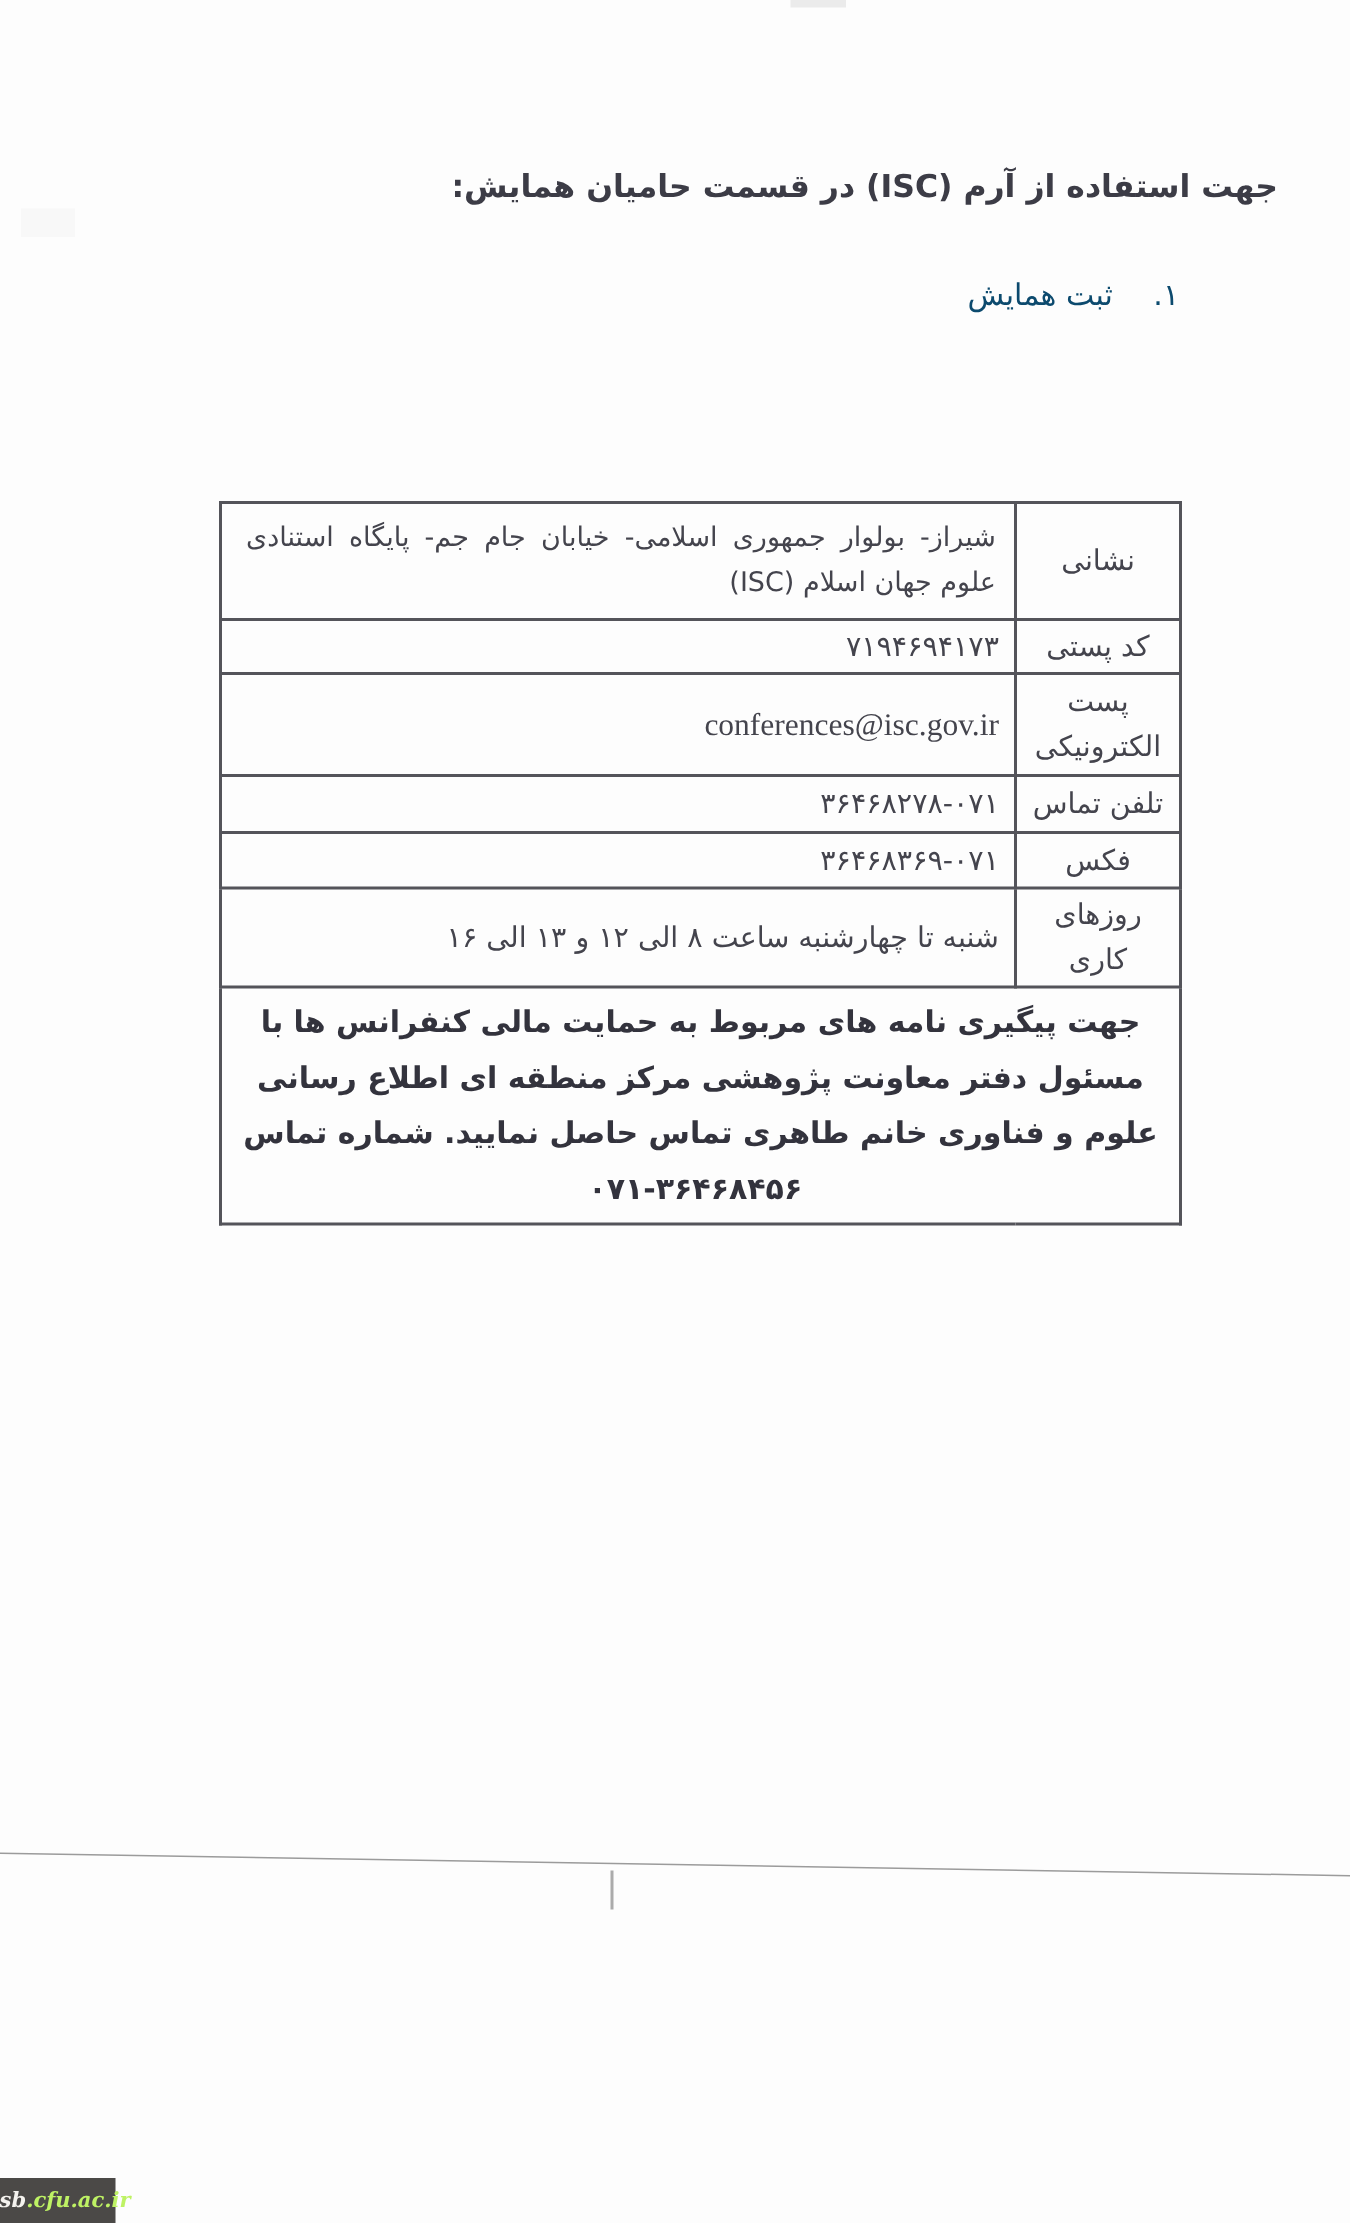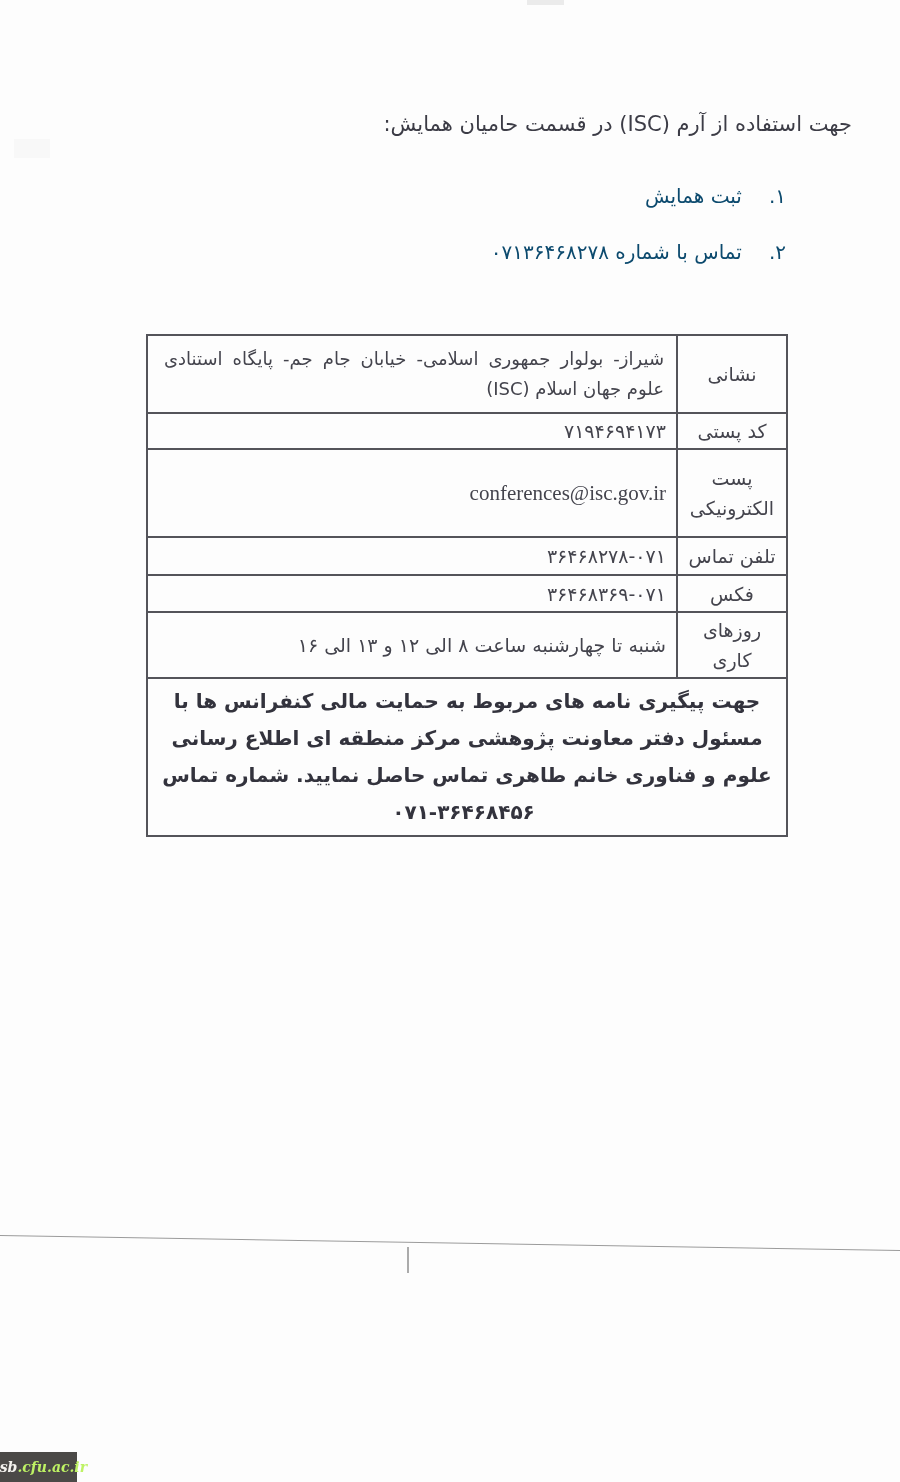--- a/index.html
+++ b/index.html
@@ -28,21 +28,21 @@
   }
   .fold-tick {
     position: absolute; left: 407px; top: 1247px; width: 2px; height: 26px;
     background: #ababab;
   }
 
   
   .heading {
     position: absolute; top: 112px; right: 48px;
     direction: rtl; unicode-bidi: plaintext;
-    font-size: 21px; font-weight: normal; color: #3c3c46;
+    font-size: 21px; font-weight: bold; color: #3c3c46;
     white-space: nowrap;
   }
   .item {
     position: absolute; right: 114px;
     direction: rtl;
     font-size: 20px; color: #0c4a6e;
     white-space: nowrap;
   }
   .item-1 { top: 184px; }
   .item-2 { top: 240px; }
@@ -81,21 +81,21 @@
     line-height: 30px;
     padding: 5px 12px 5px 16px;
   }
   td.email-cell {
     font-family: "Liberation Serif", serif;
     font-size: 21px;
   }
   .digits { letter-spacing: 1px; margin-top: 45px; }
   tr.r-address { height: 78px; }
   tr.r-postal { height: 36px; }
-  tr.r-email { height: 88px; }
+  tr.r-email { height: 68px; }
   tr.r-phone { height: 38px; }
   tr.r-fax { height: 37px; }
   tr.r-days { height: 36px; }
   tr.r-note { height: 114px; }
   td.footer-cell {
     text-align: center;
     font-weight: bold;
     font-size: 20px;
     line-height: 37px;
     color: #33333d;
@@ -121,23 +121,20 @@
 
 <div class="page">
 
   <div class="artifact-top"></div>
   <div class="artifact-smudge"></div>
 
   <div class="heading">جهت استفاده از آرم (ISC) در قسمت حامیان همایش:</div>
 
   <div class="item item-1">
     <span class="li-num">۱.</span><span class="li-txt">ثبت همایش</span>
-  </div>
-  <div class="item item-2">
-    <span class="li-num">۲.</span><span class="li-txt">تماس با شماره ۰۷۱۳۶۴۶۸۲۷۸</span>
   </div>
 
   <table class="contact-table">
     <colgroup>
       <col class="c-label">
       <col class="c-value">
     </colgroup>
     <tbody>
       <tr class="r-address">
         <td class="label-cell">نشانی</td>

